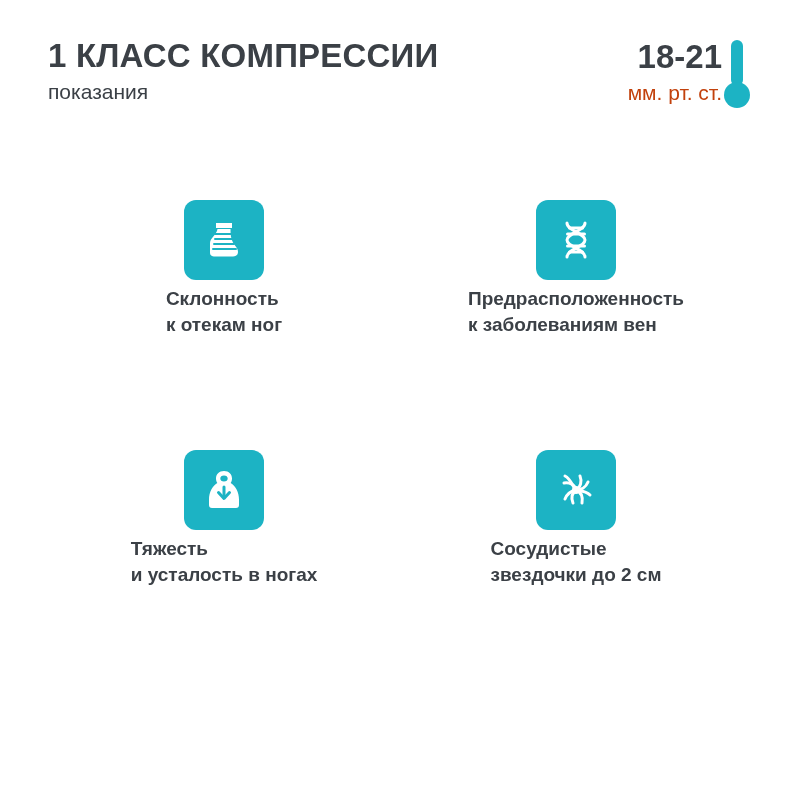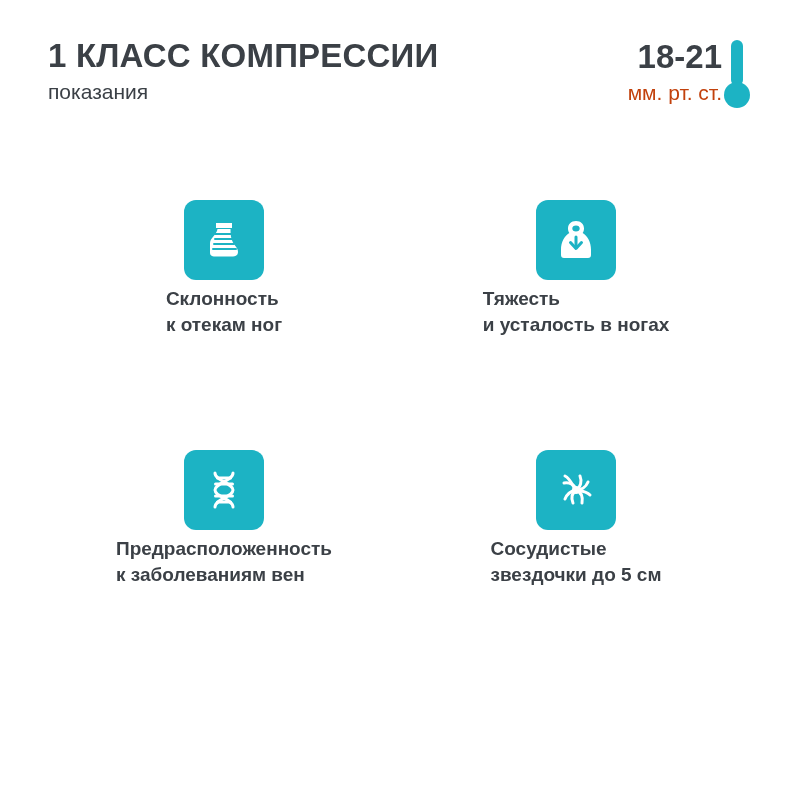--- a/index.html
+++ b/index.html
@@ -167,60 +167,60 @@
           <rect x="13" y="33" width="25" height="2" rx="1" fill="#1CB3C4"></rect>
         </svg>
       </div>
       <div class="cell-label">Склонность
 к отекам ног</div>
     </div>
 
     <div class="cell">
       <div class="icon-tile">
         <svg width="50" height="50" viewBox="0 0 50 50" xmlns="http://www.w3.org/2000/svg">
-          <path d="M25 6c-5 0-8 3.2-8 7.6 0 1.7.5 3.2 1.3 4.4C13.6 20.6 10 27.4 10 34.6V40a3 3 0 0 0 3 3h24a3 3 0 0 0 3-3v-5.4c0-7.2-3.6-14-8.3-16.6.8-1.2 1.3-2.7 1.3-4.4C33 9.2 30 6 25 6zm0 4.6c2.3 0 3.7 1.3 3.7 3s-1.4 3-3.7 3-3.7-1.3-3.7-3 1.4-3 3.7-3z" fill="#FFFFFF"></path>
-          <path d="M25 22v10" stroke="#1CB3C4" stroke-width="3" stroke-linecap="round"></path>
-          <path d="M19.5 27.5 25 33.5l5.5-6" fill="none" stroke="#1CB3C4" stroke-width="3" stroke-linecap="round" stroke-linejoin="round"></path>
-        </svg>
-      </div>
-      <div class="cell-label">Тяжесть
-и усталость в ногах</div>
-    </div>
-
-    <div class="cell">
-      <div class="icon-tile">
-        <svg width="50" height="50" viewBox="0 0 50 50" xmlns="http://www.w3.org/2000/svg">
           <g fill="none" stroke="#FFFFFF" stroke-width="3" stroke-linecap="round">
             <path d="M16 8c0 8 18 10 18 17s-18 9-18 17"></path>
             <path d="M34 8c0 8-18 10-18 17s18 9 18 17"></path>
             <path d="M18.5 13h13"></path>
             <path d="M16.5 19h17"></path>
             <path d="M16.5 31h17"></path>
             <path d="M18.5 37h13"></path>
           </g>
         </svg>
       </div>
       <div class="cell-label">Предрасположенность
 к заболеваниям вен</div>
+    </div>
+
+    <div class="cell">
+      <div class="icon-tile">
+        <svg width="50" height="50" viewBox="0 0 50 50" xmlns="http://www.w3.org/2000/svg">
+          <path d="M25 6c-5 0-8 3.2-8 7.6 0 1.7.5 3.2 1.3 4.4C13.6 20.6 10 27.4 10 34.6V40a3 3 0 0 0 3 3h24a3 3 0 0 0 3-3v-5.4c0-7.2-3.6-14-8.3-16.6.8-1.2 1.3-2.7 1.3-4.4C33 9.2 30 6 25 6zm0 4.6c2.3 0 3.7 1.3 3.7 3s-1.4 3-3.7 3-3.7-1.3-3.7-3 1.4-3 3.7-3z" fill="#FFFFFF"></path>
+          <path d="M25 22v10" stroke="#1CB3C4" stroke-width="3" stroke-linecap="round"></path>
+          <path d="M19.5 27.5 25 33.5l5.5-6" fill="none" stroke="#1CB3C4" stroke-width="3" stroke-linecap="round" stroke-linejoin="round"></path>
+        </svg>
+      </div>
+      <div class="cell-label">Тяжесть
+и усталость в ногах</div>
     </div>
 
     <div class="cell">
       <div class="icon-tile">
         <svg width="50" height="50" viewBox="0 0 50 50" xmlns="http://www.w3.org/2000/svg">
           <g fill="none" stroke="#FFFFFF" stroke-width="3" stroke-linecap="round">
             <path d="M25 25C21 21 20 14 14 11"></path>
             <path d="M25 25c-1-5-6-8-12-7"></path>
             <path d="M25 25c5-3 6-9 4-14"></path>
             <path d="M25 25c5 0 10-3 12-8"></path>
             <path d="M25 25c5 2 7 7 6 13"></path>
             <path d="M25 25c-4 3-5 8-3 13"></path>
             <path d="M25 25c-5 1-9 4-11 9"></path>
             <path d="M25 25c5 1 10 1 14 5"></path>
           </g>
           <circle cx="25" cy="25" r="4" fill="#FFFFFF"></circle>
         </svg>
       </div>
       <div class="cell-label">Сосудистые
-звездочки до 5 см</div>
+звездочки до 2 см</div>
     </div>
 
   </div>
 </div>
 
 </body></html>

